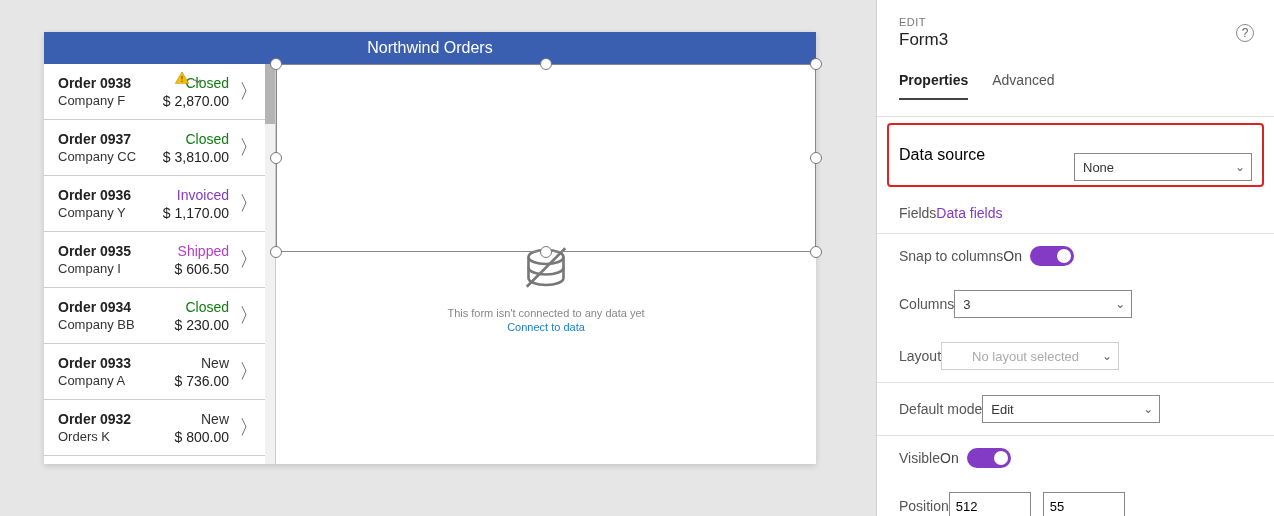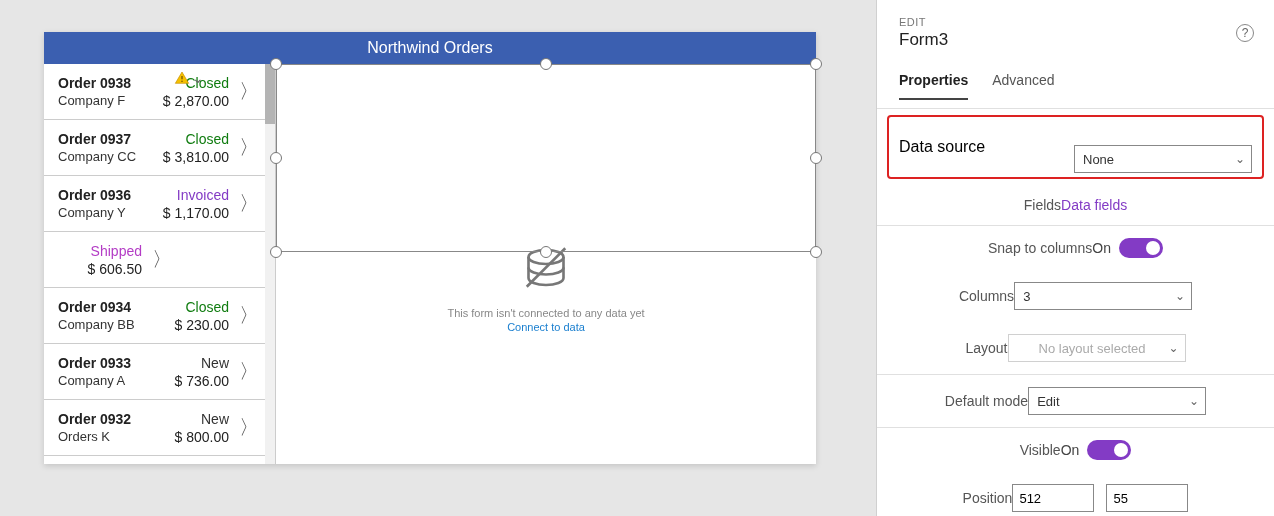--- a/index.html
+++ b/index.html
@@ -44,26 +44,26 @@
   .empty-line1{ font-size:11px; color:#888;}
   .empty-line2{ font-size:11px; color:#1a7fcf; margin-top:2px; cursor:pointer;}
 
   
   .prop-panel { position:absolute; right:0; top:0; width:398px; height:100%; background:#fff; border-left:1px solid #d0d0d0; }
   .pp-head { padding:16px 22px 6px;}
   .pp-edit-label { font-size:11px; color:#777; letter-spacing:0.5px;}
   .pp-name { font-size:17px; color:#222; margin-top:2px;}
   .pp-help { position:absolute; right:20px; top:24px; width:18px; height:18px; border:1px solid #888; border-radius:50%; display:flex; align-items:center; justify-content:center; font-size:12px; color:#666; cursor:pointer;}
 
-  .pp-tabs { display:flex; gap:24px; padding:16px 22px 8px; border-bottom:1px solid #e0e0e0;}
+  .pp-tabs { display:flex; gap:24px; padding:16px 22px 16px; border-bottom:1px solid #e0e0e0;}
   .pp-tab { font-size:14px; color:#555; padding-bottom:10px; cursor:pointer;}
   .pp-tab.active { color:#222; font-weight:600; border-bottom:2px solid #444;}
 
   .pp-section { border-bottom:1px solid #e0e0e0;}
-  .pp-row { display:flex; align-items:center; justify-content:center; padding:12px 22px; font-size:14px; color:#444;}
+  .pp-row { display:flex; align-items:center; justify-content:flex-start; padding:12px 22px; font-size:14px; color:#444;}
   .pp-row label { color:#555;}
 
   .hl { border:2px solid #d22; border-radius:4px; margin:6px 10px; padding:4px 10px; display:flex; align-items:center; justify-content:space-between;}
   .select-box { height:28px; border:1px solid #888; background:#fff; display:flex; align-items:center; justify-content:space-between; padding:0 6px 0 8px; font-size:13px; color:#333; cursor:pointer;}
   .select-box.disabled{ color:#aaa; border-color:#d0d0d0; cursor:default;padding-left:30px;}
   .select-box .caret{ color:#666; font-size:12px;}
   .sel-w-lg{ width:178px;margin-top:24px;}
   .sel-w-md{ width:178px;}
 
   .link { color:#833bc5; font-size:14px; cursor:pointer;}
@@ -124,20 +124,24 @@
       <div class="company">Company Y</div>
     </div>
 
     <div class="col2">
       <div class="status status-Invoiced">Invoiced</div>
       <div class="amount">$ 1,170.00</div>
     </div>
     <div class="chev">〉</div>
         </div>
         <div class="order-row">
+    <div class="col1">
+      <div class="order-num">Order 0935</div>
+      <div class="company">Company I</div>
+    </div>
 
     <div class="col2">
       <div class="status status-Shipped">Shipped</div>
       <div class="amount">$ 606.50</div>
     </div>
     <div class="chev">〉</div>
         </div>
         <div class="order-row">
     <div class="col1">
       <div class="order-num">Order 0934</div>

